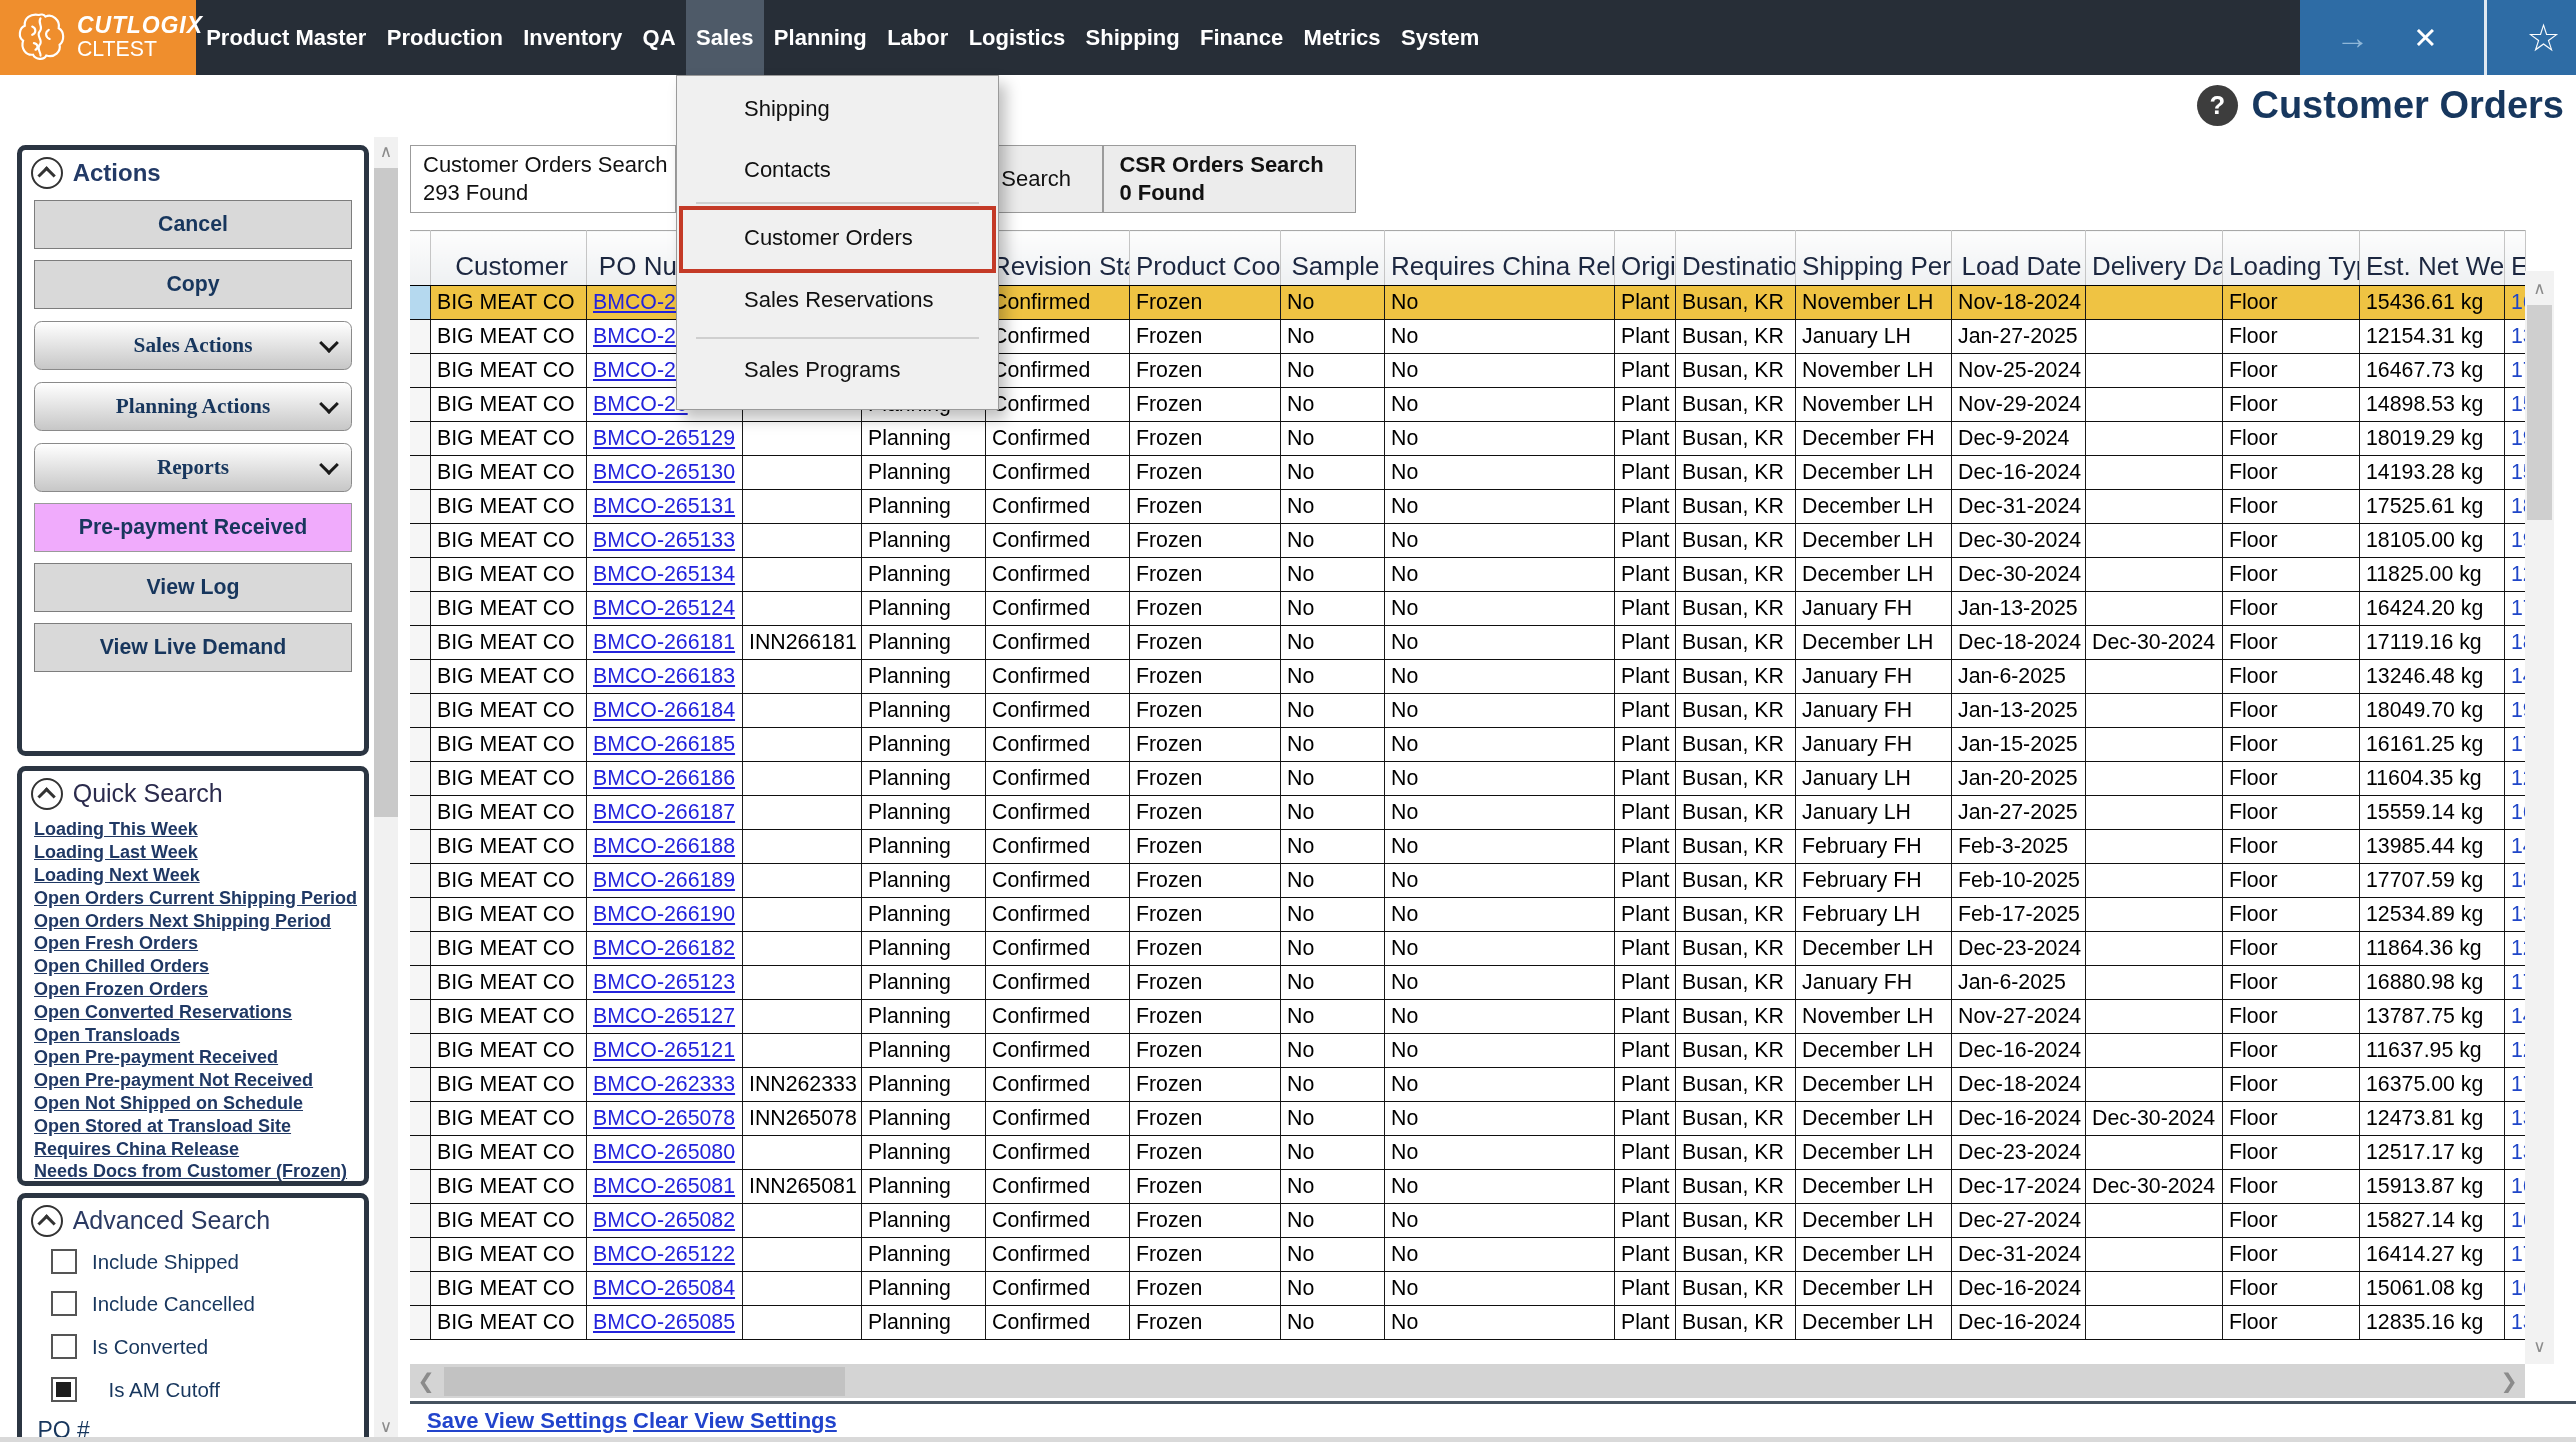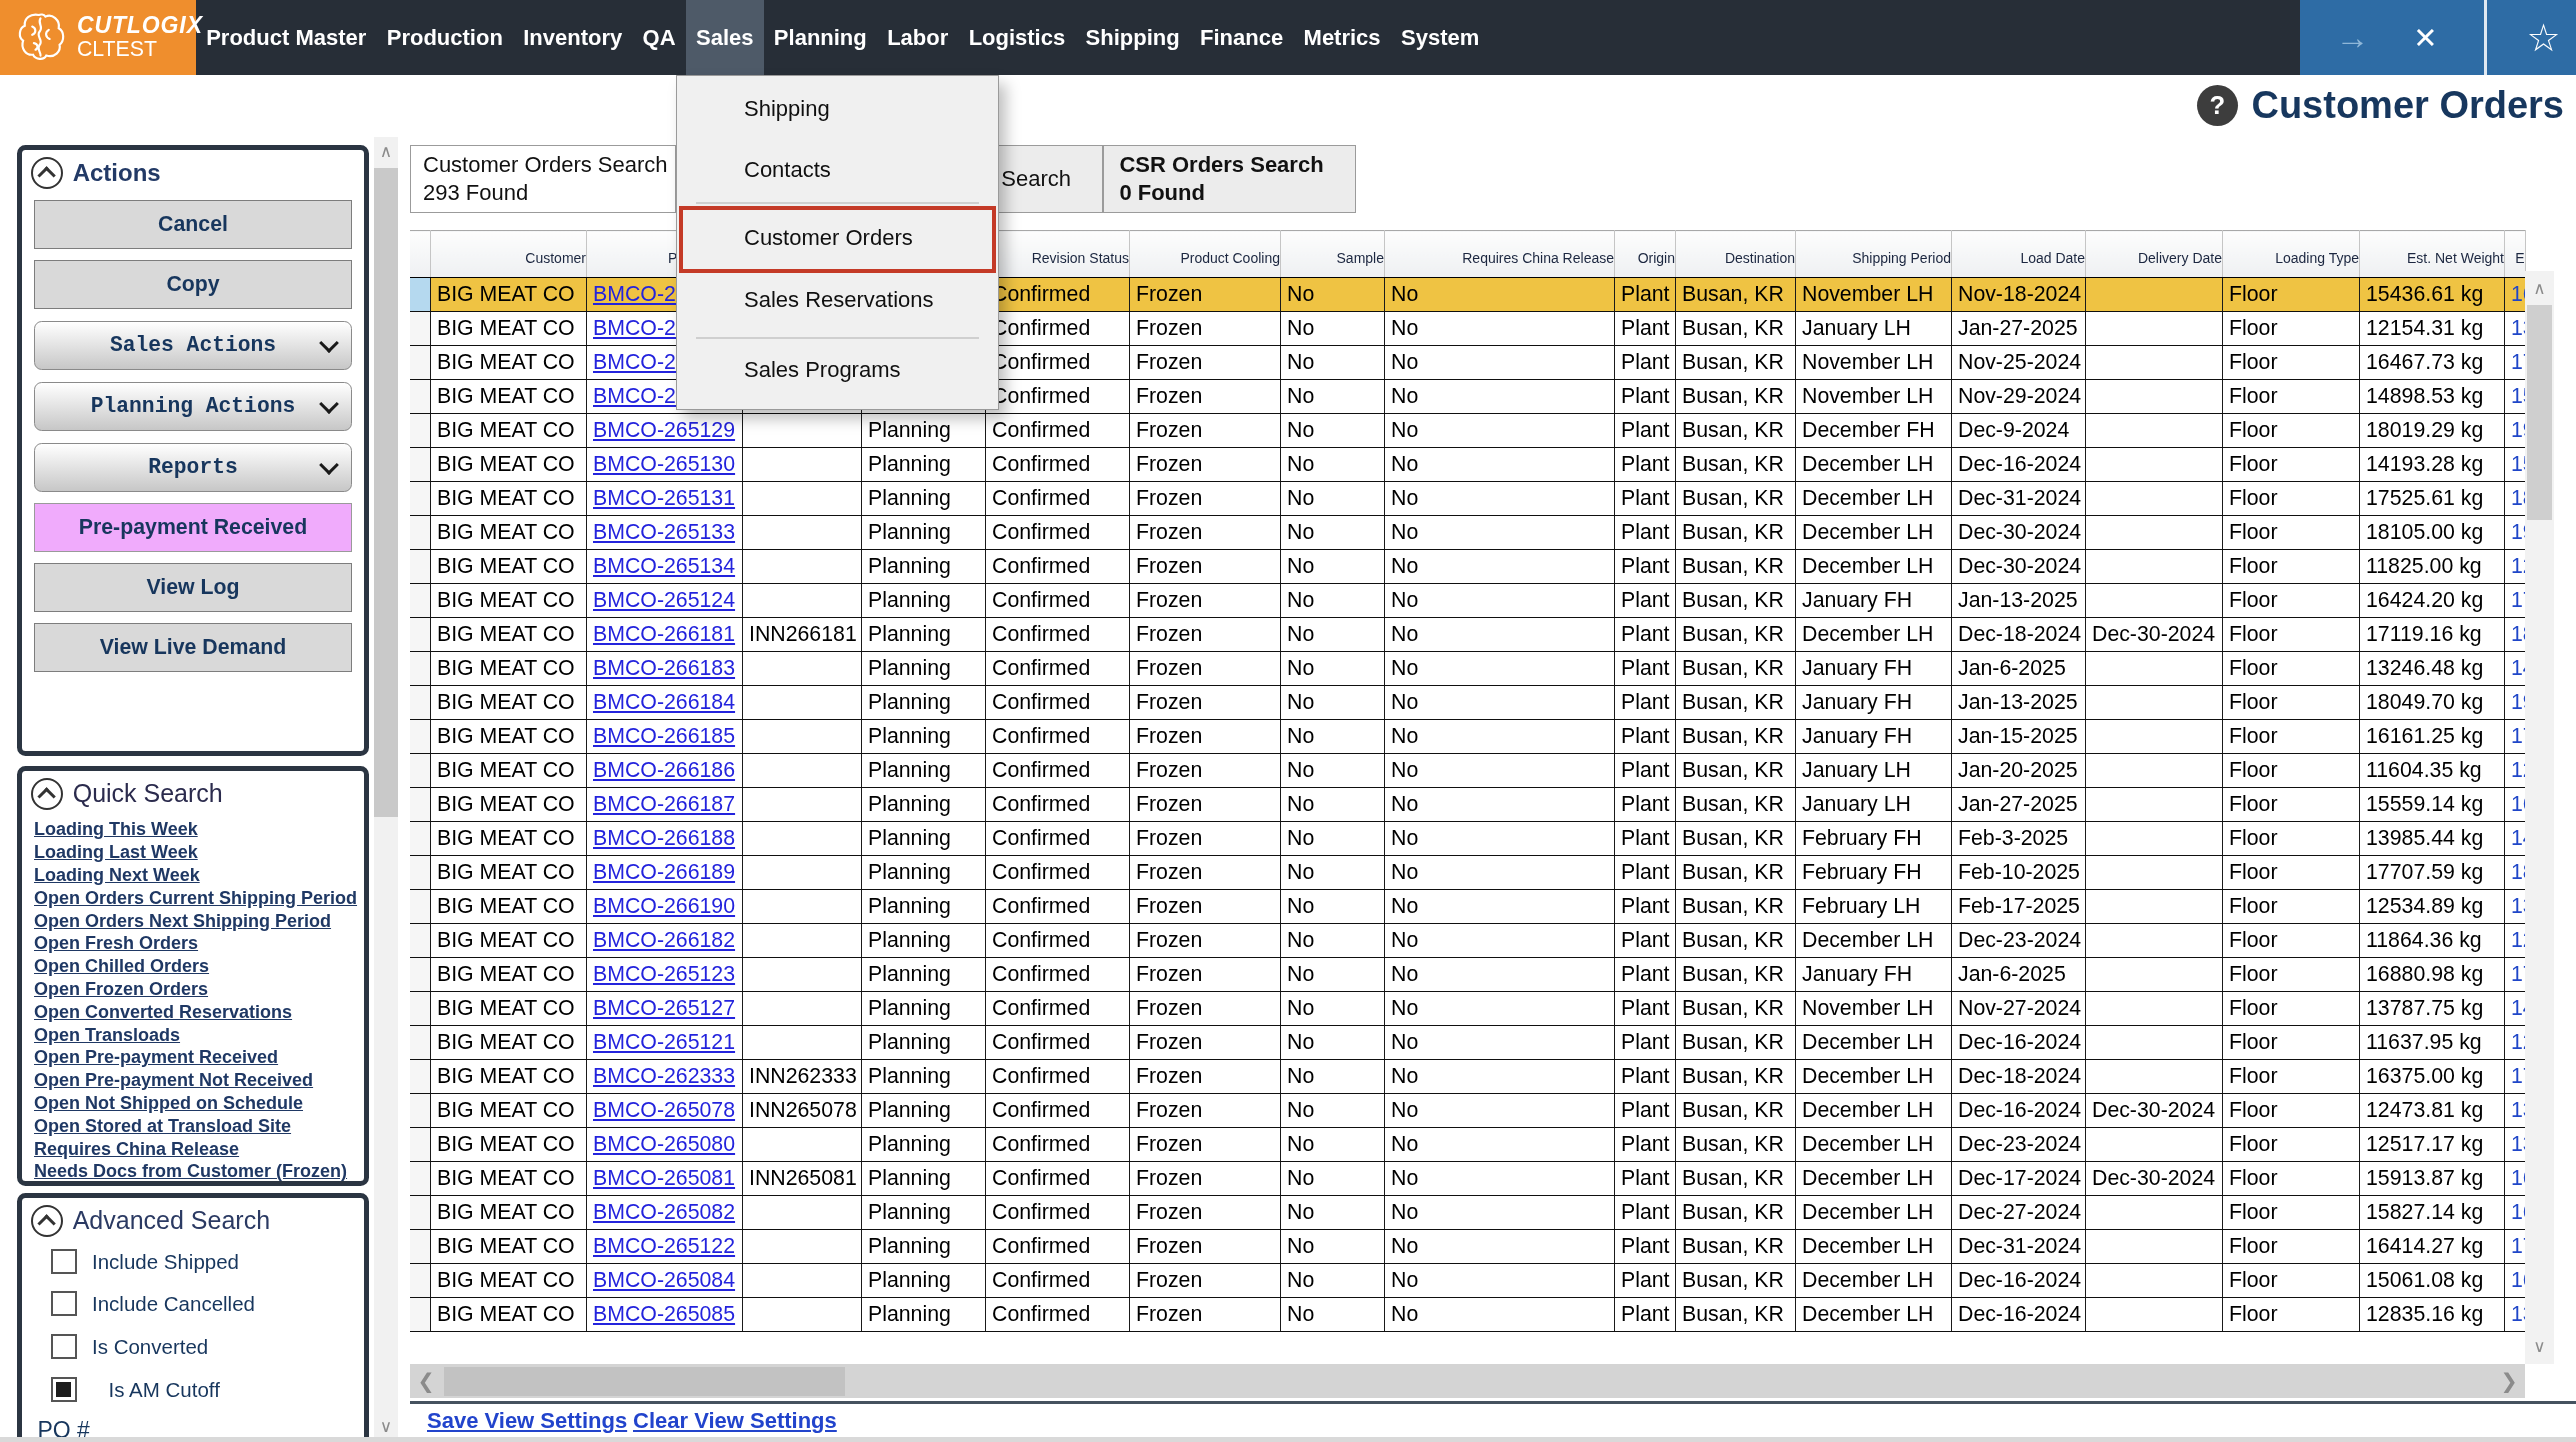--- a/index.html
+++ b/index.html
@@ -45,21 +45,21 @@
         border-left:3.4px solid #333;border-top:3.4px solid #333;transform:rotate(45deg)}
   .panel-title{font-size:24px;font-weight:bold;color:#233a66}
   #panel-quick .panel-title{font-weight:normal;color:#2b2b4d;font-size:25px}
   #panel-adv .panel-title{font-weight:normal;color:#2b3a63;font-size:25px}
 
   .abtn{display:block;width:318px;margin:11px auto 0;height:49px;background:#d9d9d9;border:1.7px solid #7d7d7d;
         font-weight:bold;font-size:21.3px;color:#17365d;font-family:inherit;box-sizing:border-box}
   .abtn.light{background:#f0abfc;border:0.9px solid #9a9a9a}
   .dbtn{display:block;width:318px;margin:12px auto 0;height:49px;background:linear-gradient(#ffffff,#c7c7c7);
         border:1.7px solid #8a8a8a;border-radius:7.7px;font-weight:bold;font-size:21.3px;color:#17365d;
-        font-family:Liberation Mono, monospace;position:relative;box-sizing:border-box}
+        font-family:Liberation Serif, serif;position:relative;box-sizing:border-box}
   .dbtn .chev{position:absolute;right:15.4px;top:14.5px;width:11px;height:11px;
         border-right:3.4px solid #1a1a1a;border-bottom:3.4px solid #1a1a1a;transform:rotate(45deg)}
 
   .qlinks{padding:6.8px 0 0 12px}
   .qlink{display:block;font-size:18px;font-weight:bold;line-height:19px;margin-top:3.8px;
         color:#1f3864;text-decoration:underline;white-space:nowrap}
 
   .chkrow{position:absolute;left:29px;display:flex;align-items:center;gap:15.4px;height:27px}
   .chkbox{width:25.6px;height:25.6px;border:2.6px solid #555;background:#fff;box-sizing:border-box;position:relative;flex:none}
   .chkbox.checked:after{content:"";position:absolute;left:3.4px;top:3.4px;right:3.4px;bottom:3.4px;background:#1d1d1d}
@@ -75,22 +75,22 @@
   .tab{position:absolute;top:145px;height:68px;box-sizing:border-box;border:0.9px solid #9b9b9b;background:#ececec;color:#111}
   #tab1{left:410px;width:266px;background:#fff;z-index:2;padding:5.1px 0 0 12px}
   .tabline{font-size:22px;line-height:28px;white-space:nowrap}
   #tab2{left:898px;width:205px;display:flex;align-items:center;justify-content:flex-end;
         padding-right:31px;font-size:22px}
   #tab3{left:1103px;width:253px;font-weight:bold;padding:5.1px 0 0 15.4px}
 
   
   #grid{position:absolute;left:410px;top:230px;width:2115px;border-collapse:collapse;table-layout:fixed;z-index:2}
   #grid th{height:38px;background:linear-gradient(#fdfdfd,#eef0f2);border-right:0.9px solid #c5c5c5;
-        border-top:0.9px solid #a8a8a8;border-bottom:1.7px solid #000;font-size:14px;font-weight:normal;color:#1c2740;
-        text-align:right;padding:8px 0 0 6px;white-space:nowrap;overflow:hidden}
+        border-top:0.9px solid #a8a8a8;border-bottom:1.7px solid #000;font-size:26px;font-weight:normal;color:#1c2740;
+        text-align:center;padding:16px 0 0 6px;white-space:nowrap;overflow:hidden}
   #grid td{height:33px;border-right:1.7px solid #1a1a1a;border-bottom:1.7px solid #0f0f0f;font-size:21.3px;
         padding:0 0 0 6px;white-space:nowrap;overflow:hidden;color:#000;background:#fff}
   #grid td.sel-cell{background:#f6f6f6}
   #grid tr.selected td{background:#efc343}
   #grid tr.selected td.sel-cell{background:#b5d9ef}
   #grid td.link{color:#2323dd;text-decoration:underline}
   #grid td.ecol{color:#1f46c8}
 
   
   .hscroll{position:absolute;left:410px;top:1364px;width:2115px;height:34px;background:#d4d4d4;z-index:2}

